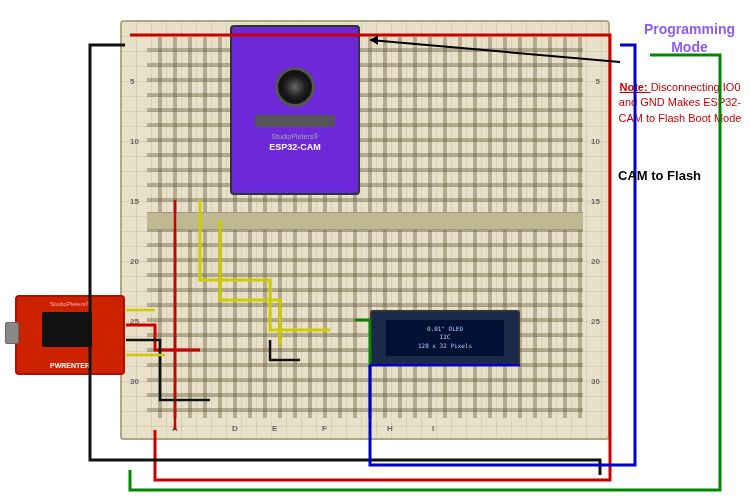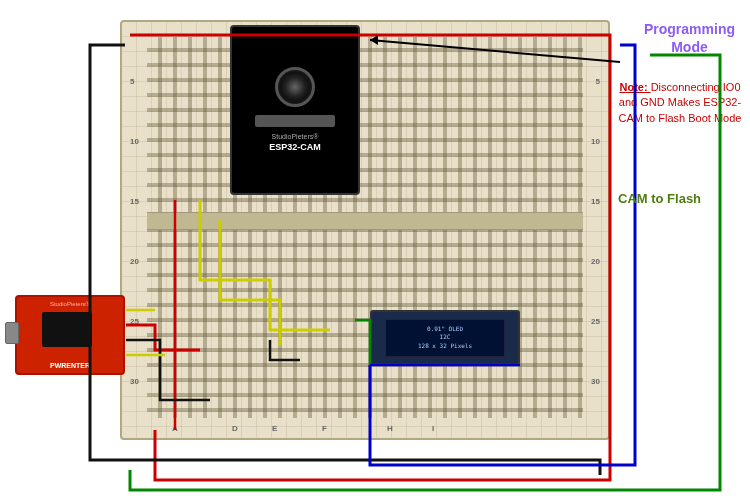--- a/index.html
+++ b/index.html
@@ -39,21 +39,21 @@
       font-weight: bold;
     }
 
     
     .esp32cam {
       position: absolute;
       left: 230px;
       top: 25px;
       width: 130px;
       height: 170px;
-      background: #000000;
+      background: #6d28d9;
       border: 2px solid #333;
       border-radius: 4px;
       display: flex;
       flex-direction: column;
       align-items: center;
       justify-content: center;
     }
 
     .esp32cam-lens {
       width: 40px;
@@ -299,15 +299,15 @@
 
     <polyline points="370,365 520,365" stroke="#0000cc" stroke-width="2.5" fill="none"></polyline>
 
     <line x1="126" y1="310" x2="155" y2="310" stroke="#cccc00" stroke-width="2.5"></line>
     <line x1="126" y1="355" x2="165" y2="355" stroke="#cccc00" stroke-width="2.5"></line>
 
     <polyline points="270,340 270,360 300,360" stroke="#111111" stroke-width="2.5" fill="none"></polyline>
 
   </svg>
 
-  <div style="position:absolute;top:168px;left:618px;font-size:13px;font-weight:bold;color:#4d7c0f;text-align:center;line-height:1.3;margin-top:23px;">CAM to Flash</div>
+  <div style="position:absolute;top:168px;left:618px;font-size:13px;font-weight:bold;color:#000000;text-align:center;line-height:1.3;">CAM to Flash</div>
 
 </div>
 
 </body></html>

